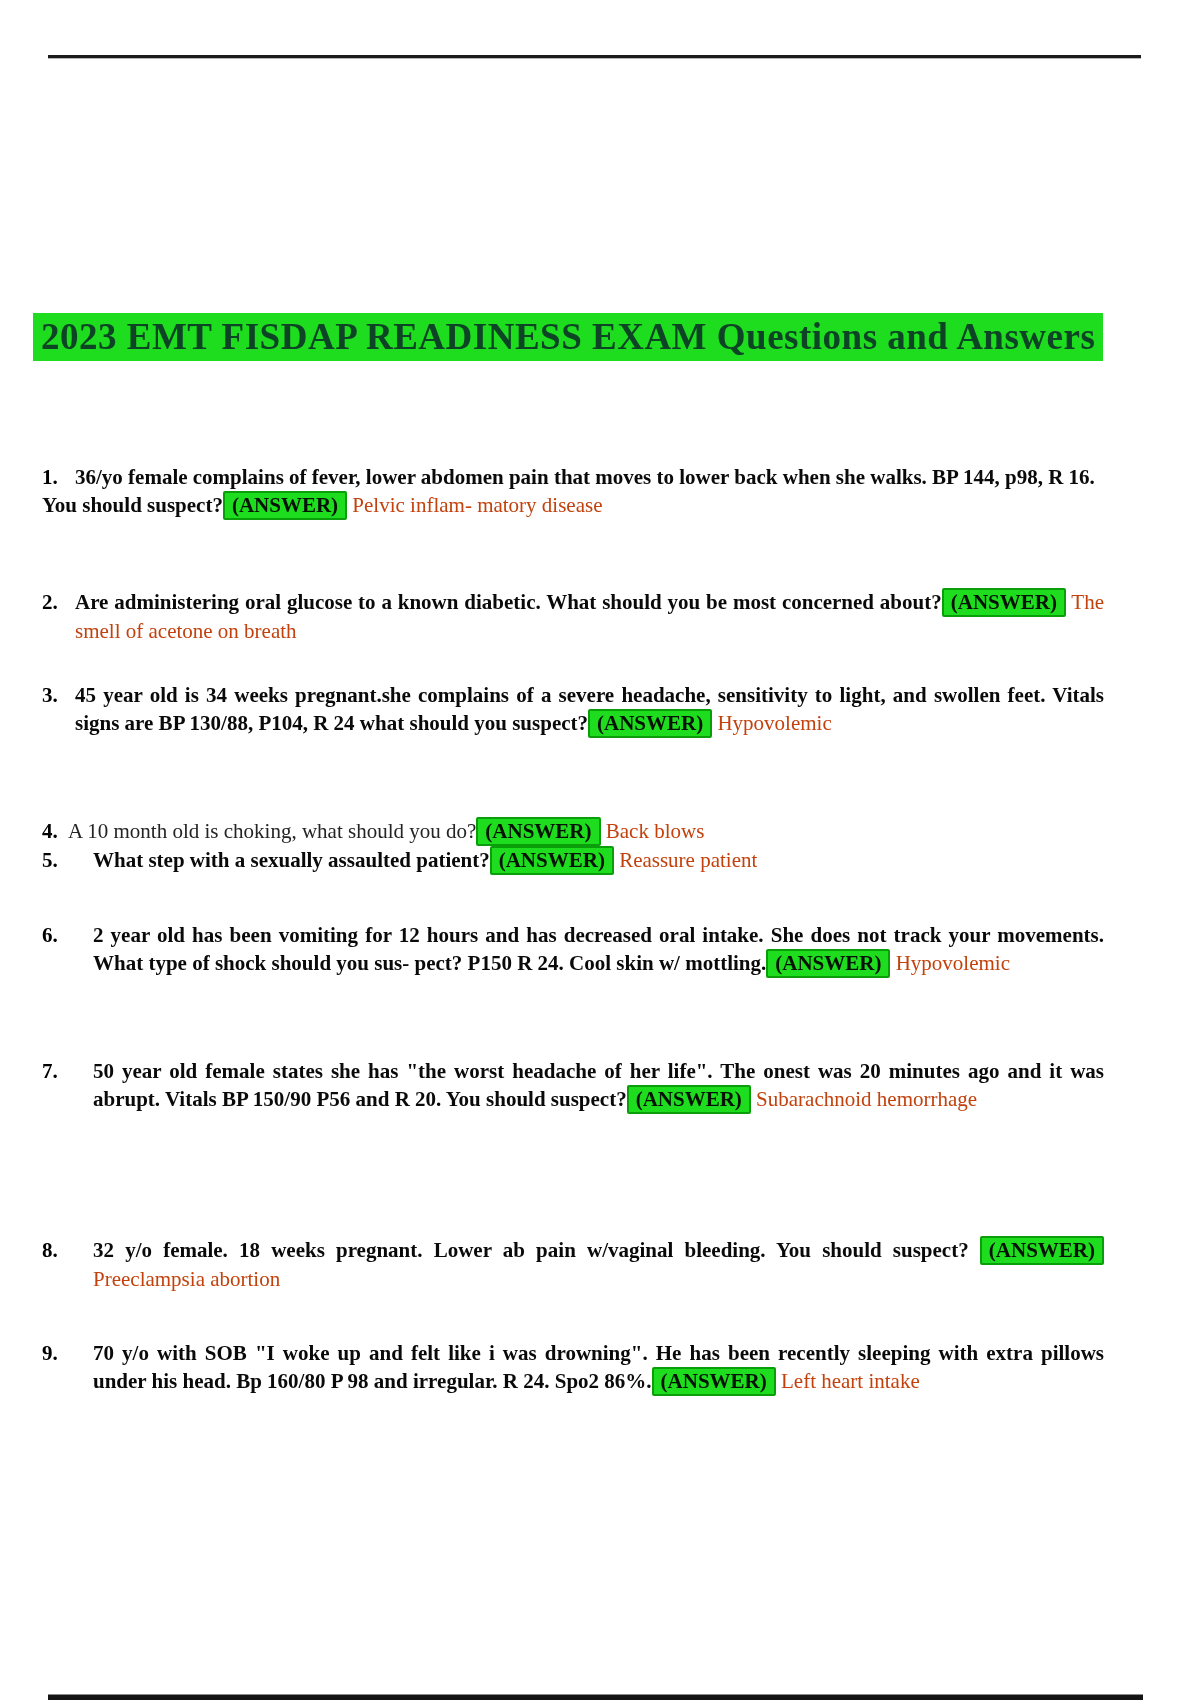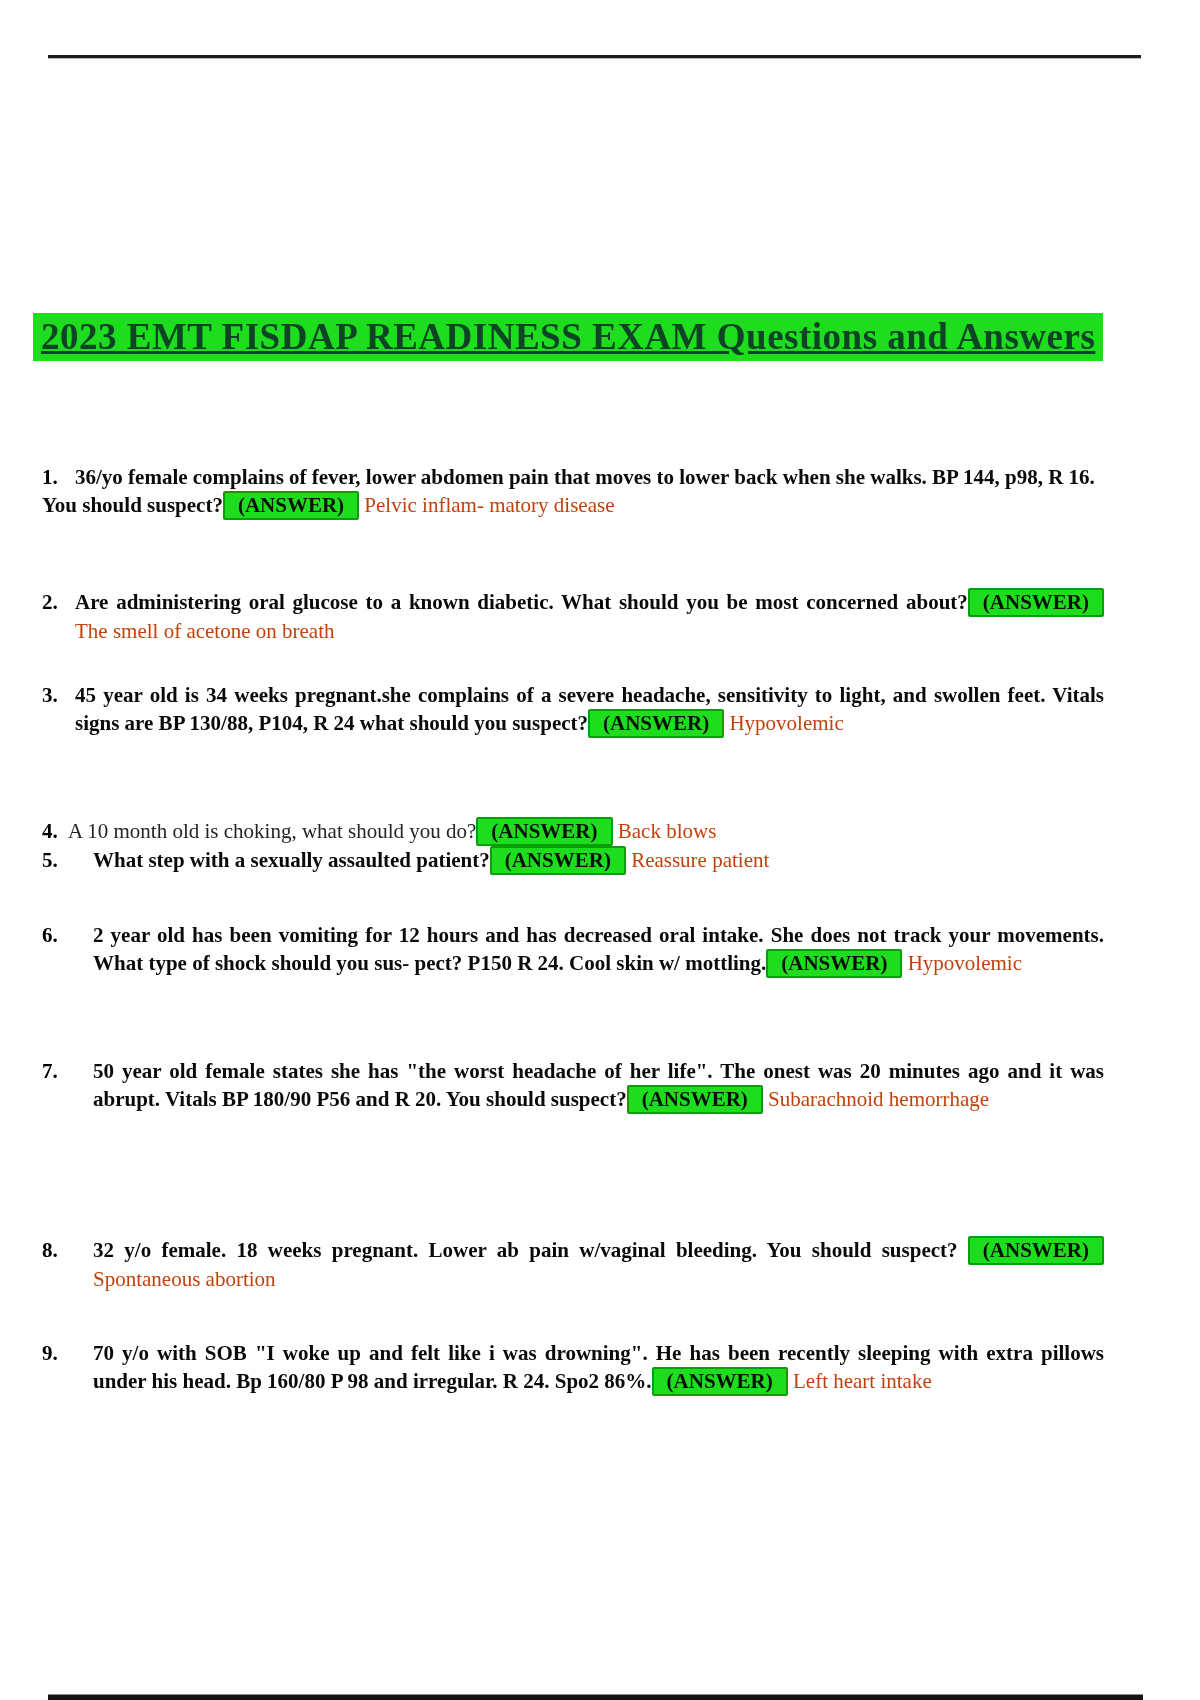--- a/index.html
+++ b/index.html
@@ -13,40 +13,40 @@
   .rule-top{
     position:absolute;left:48px;top:55px;width:1093px;height:3px;
     background:#1b1b1b;border-bottom:1px solid #b5b5b5;
   }
   .rule-bottom{
     position:absolute;left:48px;top:1694px;width:1095px;height:6px;
     background:#141414;border-top:1px solid #8a8a8a;
   }
 
   
-  .title{position:absolute;left:33px;top:313px;margin:0;font-weight:bold;color:#0d4425;text-decoration:underline;}
+  .title{position:absolute;left:33px;top:313px;margin:0;font-weight:bold;color:#0d4425;}
   .title .line{
     display:table;background:#1edc1e;padding:0 8px;white-space:nowrap;
     font-size:37px;letter-spacing:0.5px;
   }
   .title .line1{height:48px;line-height:48px;}
   .title .line2{height:40px;line-height:40px;}
 
   
   .questions{list-style:none;margin:0;padding:0;}
   .q{
     position:absolute;left:42px;width:1062px;
     font-size:21px;line-height:28px;font-weight:bold;color:#0a0a0a;
   }
   .q .num{font-weight:bold;color:#000;}
   .q .qtext{}
   .q .atext{font-weight:normal;color:#c2410c;}
   .tag{
     background:#1edc1e;border:2px solid #0b9e0b;border-radius:2px;
-    font-weight:bold;color:#041204;padding:0 13px;
+    font-weight:bold;color:#041204;padding:0 7px;
     display:inline-block;line-height:25px;
   }
 
   
   .q:nth-of-type(1){top:463px;}
   .q:nth-of-type(1) .num{display:inline-block;width:33px;}
 
   .q:nth-of-type(2){top:588px;padding-left:33px;width:1029px;text-align:justify;}
   .q:nth-of-type(2) .num{position:absolute;left:0;top:0;}
 
@@ -88,22 +88,22 @@
   <li class="q"><span class="num">2.</span><span class="qtext">Are administering oral glucose to a known diabetic. What should you be most concerned about?</span><span class="tag">(ANSWER)</span><span class="atext"> The smell of acetone on breath</span></li>
 
   <li class="q"><span class="num">3.</span><span class="qtext">45 year old is 34 weeks pregnant.she complains of a severe headache, sensitivity to light, and swollen feet. Vitals signs are BP 130/88, P104, R 24 what should you suspect?</span><span class="tag">(ANSWER)</span><span class="atext"> Hypovolemic</span></li>
 
   <li class="q"><span class="num">4.</span><span class="qtext">A 10 month old is choking, what should you do?</span><span class="tag">(ANSWER)</span><span class="atext"> Back blows</span></li>
 
   <li class="q"><span class="num">5.</span><span class="qtext">What step with a sexually assaulted patient?</span><span class="tag">(ANSWER)</span><span class="atext"> Reassure patient</span></li>
 
   <li class="q"><span class="num">6.</span><span class="qtext">2 year old has been vomiting for 12 hours and has decreased oral intake. She does not track your movements. What type of shock should you sus- pect? P150 R 24. Cool skin w/ mottling.</span><span class="tag">(ANSWER)</span><span class="atext"> Hypovolemic</span></li>
 
-  <li class="q"><span class="num">7.</span><span class="qtext">50 year old female states she has "the worst headache of her life". The onest was 20 minutes ago and it was abrupt. Vitals BP 180/90 P56 and R 20. You should suspect?</span><span class="tag">(ANSWER)</span><span class="atext"> Subarachnoid hemorrhage</span></li>
+  <li class="q"><span class="num">7.</span><span class="qtext">50 year old female states she has "the worst headache of her life". The onest was 20 minutes ago and it was abrupt. Vitals BP 150/90 P56 and R 20. You should suspect?</span><span class="tag">(ANSWER)</span><span class="atext"> Subarachnoid hemorrhage</span></li>
 
-  <li class="q"><span class="num">8.</span><span class="qtext">32 y/o female. 18 weeks pregnant. Lower ab pain w/vaginal bleeding. You should suspect? </span><span class="tag">(ANSWER)</span><span class="atext"> Spontaneous abortion</span></li>
+  <li class="q"><span class="num">8.</span><span class="qtext">32 y/o female. 18 weeks pregnant. Lower ab pain w/vaginal bleeding. You should suspect? </span><span class="tag">(ANSWER)</span><span class="atext"> Preeclampsia abortion</span></li>
 
   <li class="q"><span class="num">9.</span><span class="qtext">70 y/o with SOB "I woke up and felt like i was drowning". He has been recently sleeping with extra pillows under his head. Bp 160/80 P 98 and irregular. R 24. Spo2 86%.</span><span class="tag">(ANSWER)</span><span class="atext"> Left heart intake</span></li>
 </ol>
 
   <div class="rule-bottom"></div>
 
 </div>
 
 </body></html>

